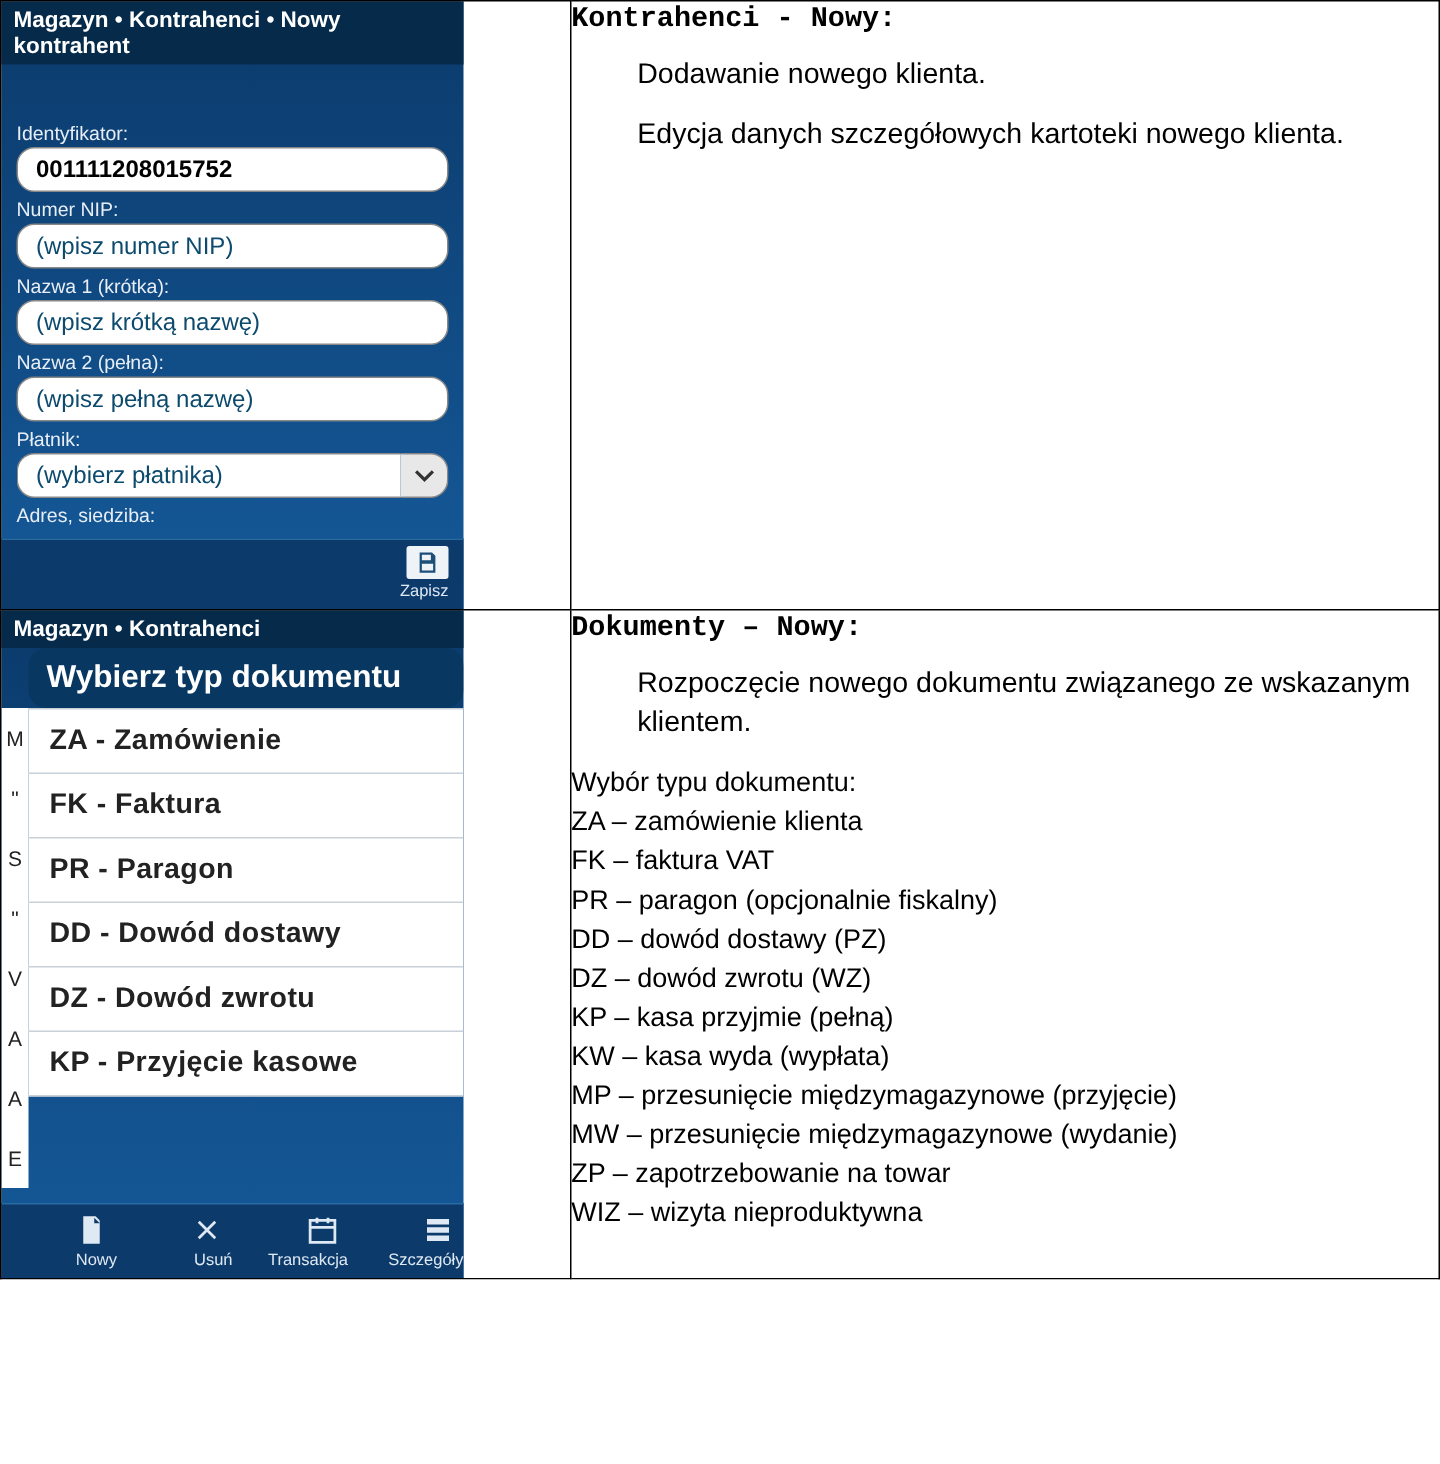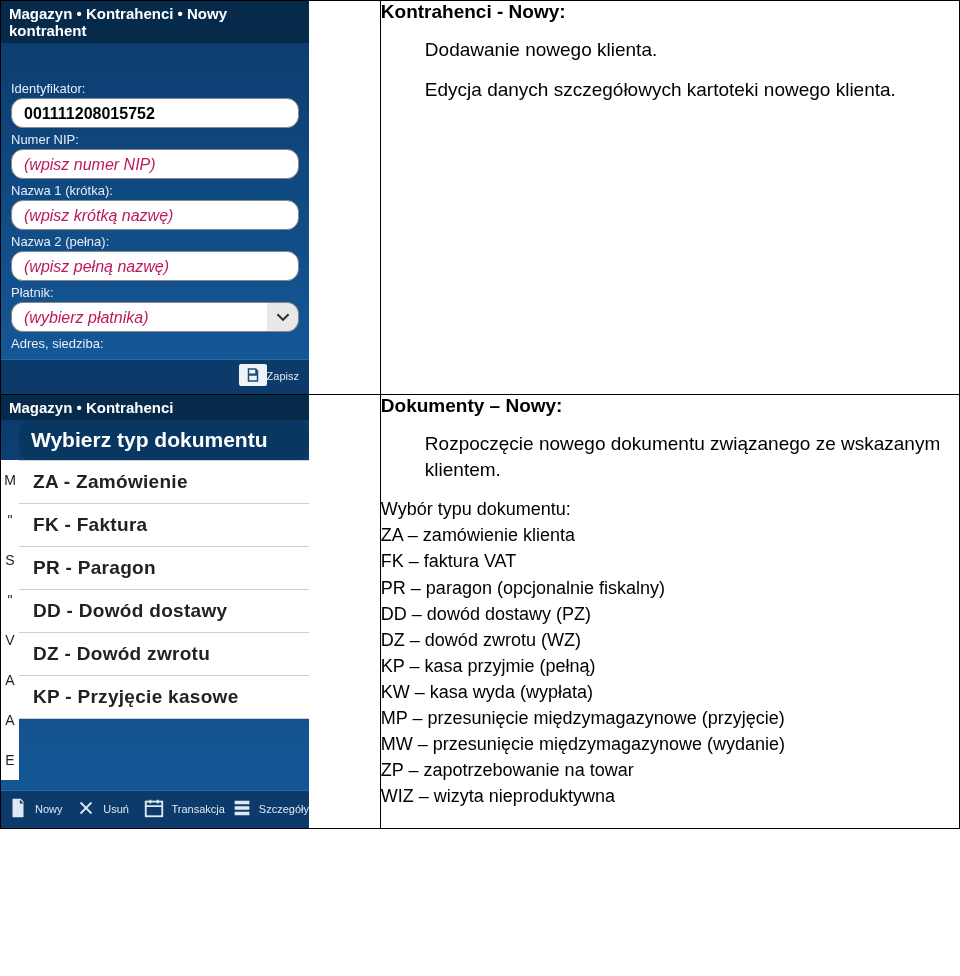--- a/index.html
+++ b/index.html
@@ -7,45 +7,45 @@
   table.outer { border-collapse: collapse; width: 960px; }
   table.outer > tbody > tr > td { border: 1px solid #000; vertical-align: top; padding: 0; }
   td.left { width: 380px; }
   td.right { width: 580px; padding: 8px 14px; }
 
   .phone { width: 308px; background: linear-gradient(180deg, #0b3a6b 0%, #155a9a 100%); color: #fff; font-family: Tahoma, Arial, sans-serif; }
   .breadcrumb { background: #052a4a; padding: 4px 8px; font-size: 15px; font-weight: bold; }
   .form { padding: 6px 10px; margin-top: 28px; }
   .flabel { font-size: 13px; color: #e8eef6; margin: 4px 0 2px; }
   .pill { background: #fff; border: 1px solid #888; border-radius: 12px; height: 30px; line-height: 30px; padding: 0 12px; color: #000; font-weight: 600; font-size: 16px; }
-  .pill.ph { color: #be185d; font-style: italic; font-weight: 500; }
+  .pill.ph { color: #0c4a6e; font-weight: 500; }
   .combo { display: flex; }
   .combo .pill { flex: 1; border-top-right-radius: 0; border-bottom-right-radius: 0; border-right: none; }
   .combo .drop { width: 32px; background: #e8e8e8; border: 1px solid #888; border-left: none; border-radius: 0 12px 12px 0; display: flex; align-items: center; justify-content: center; color: #333; }
   .drop svg { width: 14px; height: 14px; }
 
   .toolbar { display: flex; justify-content: flex-end; background: #0b3a6b; border-top: 1px solid #2a6aa3; }
-  .tbtn { display: flex; flex-direction: row; align-items: center; padding: 4px 10px 6px; font-size: 11px; color: #dfe9f3; }
+  .tbtn { display: flex; flex-direction: column; align-items: flex-end; padding: 4px 10px 6px; font-size: 11px; color: #dfe9f3; }
   .tbtn .ic { width: 28px; height: 22px; display: flex; align-items: center; justify-content: center; background: #eef3f8; border-radius: 2px; margin-bottom: 2px; color: #1b4f7a; }
   .tbtn .ic svg { width: 18px; height: 18px; }
 
   .phone2 { background: linear-gradient(180deg, #0b3a6b 0%, #155a9a 100%); color: #fff; }
   .banner { background: #083861; color: #fff; font-size: 21px; font-weight: bold; padding: 8px 12px; border-radius: 12px; }
   .doclist { background: #fff; color: #222; }
   .docitem { padding: 10px 14px; border-bottom: 1px solid #c8d0d8; font-size: 19px; font-weight: 600; letter-spacing: 0.3px; }
   .docitem.first { border-top: 1px solid #c8d0d8; }
   .truncated { overflow: hidden; }
   .content-wrap { position: relative; }
 
   .bottombar { display: flex; background: #0b3a6b; border-top: 1px solid #2a6aa3; }
   .bottombar .tbtn { flex: 1; padding: 5px 0 6px; }
   .bottombar .tbtn .ic { background: transparent; color: #dfe9f3; width: 34px; height: 24px; }
   .bottombar .tbtn .ic svg { width: 22px; height: 22px; }
 
-  .doc-title { font-weight: bold; font-size: 19px; margin-bottom: 14px; }
+  .doc-title { font-weight: bold; font-size: 19px; margin-bottom: 14px; font-family: Liberation Mono, monospace; }
   .doc-p { font-size: 19px; line-height: 1.35; margin-bottom: 14px; padding-left: 44px; }
   .doc-list { font-size: 18px; line-height: 1.45; }
 </style>
 </head>
 <body>
 
 <table class="outer">
 <tbody>
 
 <tr>

